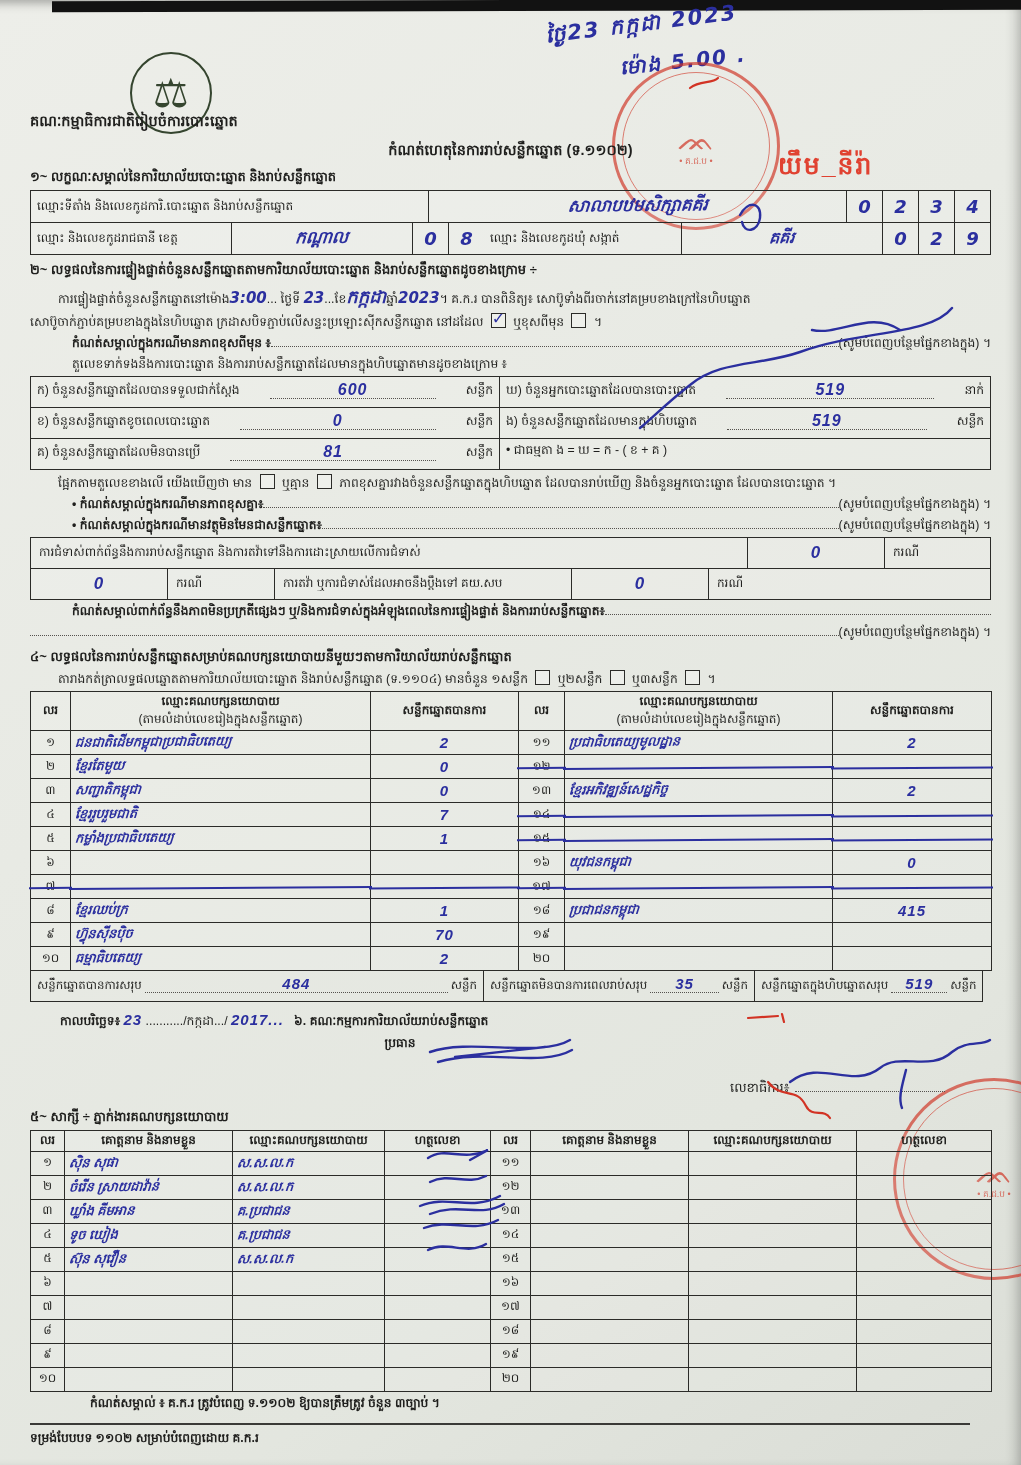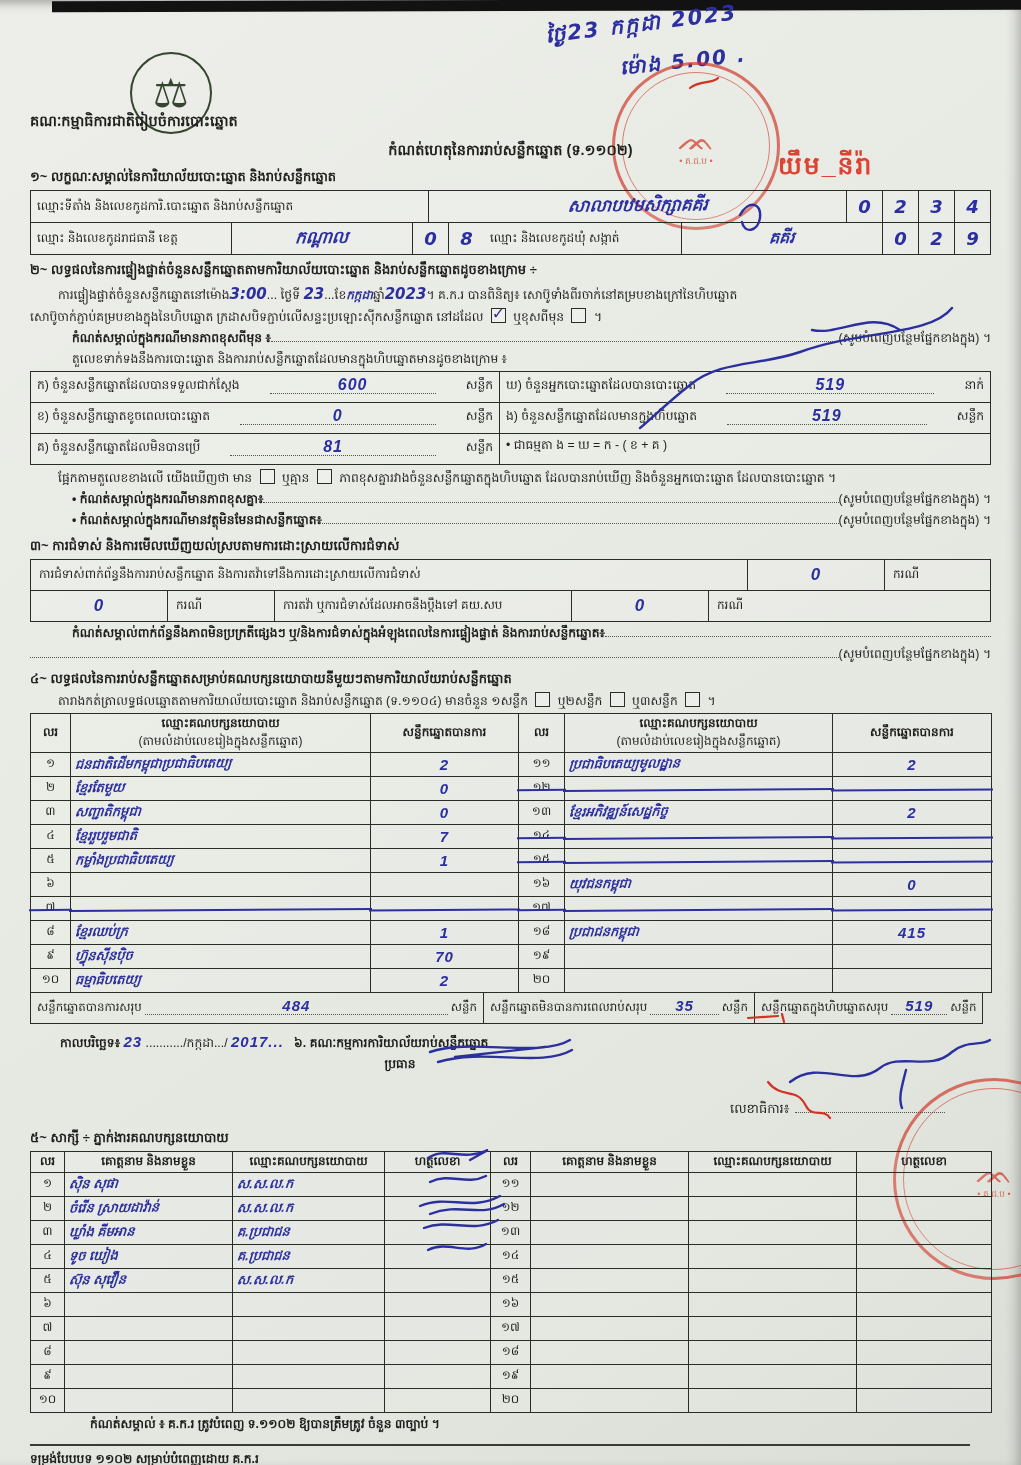--- a/index.html
+++ b/index.html
@@ -157,21 +157,21 @@
             <span class="dbox">
               <span class="hw">9</span>
             </span>
           </div>
       </div>
     </div>
 
     <div class="khead">២~ លទ្ធផលនៃការផ្ទៀងផ្ទាត់ចំនួនសន្លឹកឆ្នោតតាមការិយាល័យបោះឆ្នោត និងរាប់សន្លឹកឆ្នោតដូចខាងក្រោម ÷</div>
     <div class="para" style="padding-left:28px;">
       <span>ការផ្ទៀងផ្ទាត់ចំនួនសន្លឹកឆ្នោតនៅម៉ោង</span><span class="hw" style="font-size:15px;">3:00</span><span>... ថ្ងៃទី</span>
-      <span class="hw" style="font-size:15px;">23</span><span>...ខែ</span><span class="hw" style="font-size:12px;">កក្កដា</span><span>ឆ្នាំ</span><span class="hw" style="font-size:15px;">2023</span><span>។ គ.ក.រ បានពិនិត្យ៖ សោប៊ូទាំងពីរចាក់នៅគម្របខាងក្រៅនៃហិបឆ្នោត</span>
+      <span class="hw" style="font-size:15px;">23</span><span>...ខែ</span><span class="hw" style="font-size:18px;">កក្កដា</span><span>ឆ្នាំ</span><span class="hw" style="font-size:15px;">2023</span><span>។ គ.ក.រ បានពិនិត្យ៖ សោប៊ូទាំងពីរចាក់នៅគម្របខាងក្រៅនៃហិបឆ្នោត</span>
     </div>
     <div class="para">
       <span>សោប៊ូចាក់ភ្ជាប់គម្របខាងក្នុងនៃហិបឆ្នោត ក្រដាសបិទភ្ជាប់លើសន្ទះប្រឡោះសុីកសន្លឹកឆ្នោត នៅដដែល</span>
       <span class="cb"><span class="mk">✓</span></span>
       <span>ឬខុសពីមុន</span>
       <span class="cb"><span class="mk"></span></span>
       <span>។</span>
     </div>
     <div class="para dotrow indent">
       <b>កំណត់សម្គាល់ក្នុងករណីមានភាពខុសពីមុន ៖</b>
@@ -224,21 +224,20 @@
       <b>• កំណត់សម្គាល់ក្នុងករណីមានភាពខុសគ្នា៖</b>
         <span class="dotfill"></span>
         <span>(សូមបំពេញបន្ថែមផ្នែកខាងក្នុង) ។</span>
     </div>
     <div class="para dotrow indent">
       <b>• កំណត់សម្គាល់ក្នុងករណីមានវត្ថុមិនមែនជាសន្លឹកឆ្នោត៖</b>
         <span class="dotfill"></span>
         <span>(សូមបំពេញបន្ថែមផ្នែកខាងក្នុង) ។</span>
     </div>
 
-    <div class="khead">៣~ ការជំទាស់ និងការមើលឃើញយល់ស្របតាមការដោះស្រាយលើការជំទាស់</div>
     <div class="box">
       <div class="s3row">
         <div class="cell" style="flex:0 0 700px;">ការជំទាស់ពាក់ព័ន្ធនឹងការរាប់សន្លឹកឆ្នោត និងការតវ៉ាទៅនឹងការដោះស្រាយលើការជំទាស់</div>
         <div class="cell" style="flex:0 0 120px;justify-content:center;">
             <span class="hwnum" style="font-size:17px;">0</span>
           </div>
         <div class="cell" style="flex:1;">ករណី</div>
       </div>
       <div class="s3row">
         <div class="cell" style="flex:0 0 120px;justify-content:center;">

